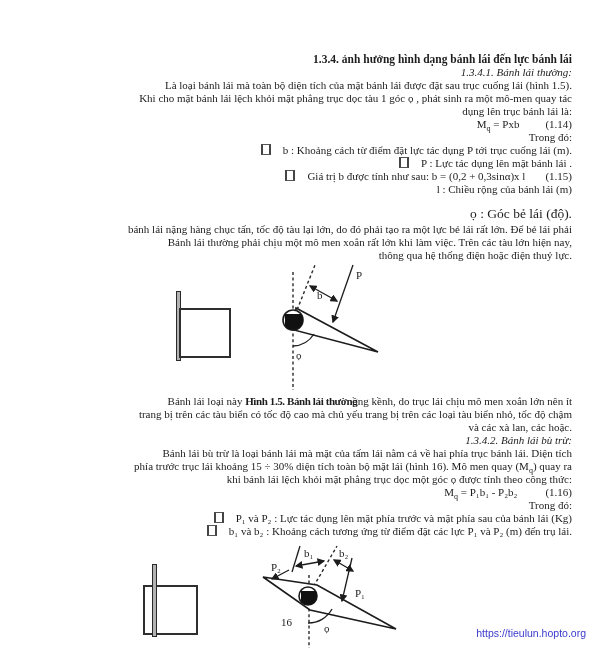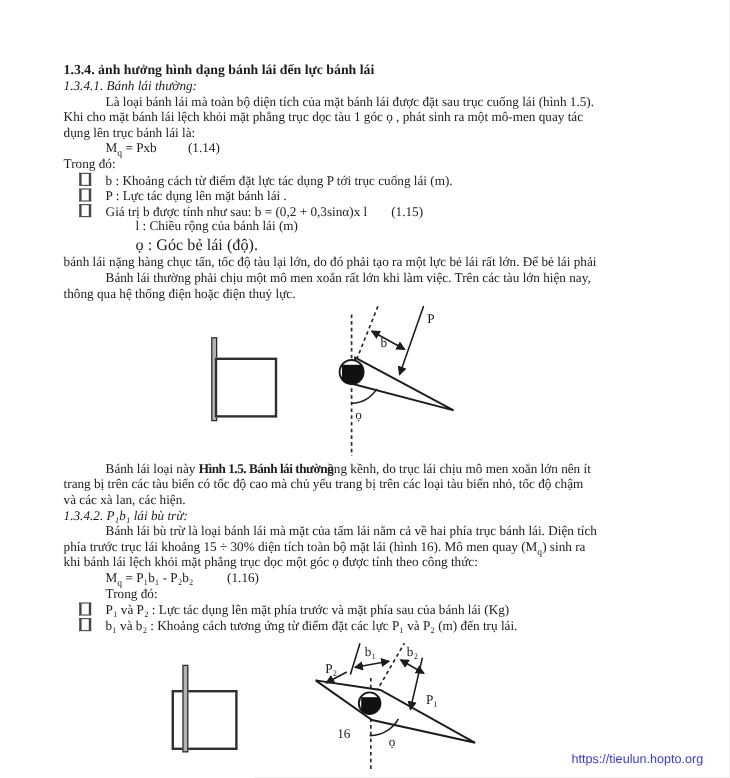--- a/index.html
+++ b/index.html
@@ -3,30 +3,30 @@
 <meta charset="utf-8">
 <style>
   html,body{margin:0;padding:0;background:#e8e8e8;}
   .doc{
     position:relative;width:608px;height:648px;background:#ffffff;
     font-family:"Liberation Serif","DejaVu Serif",serif;
     font-size:11px;line-height:13px;color:#1c1c1c;overflow:hidden;
     margin:0 auto;
   }
   .content{position:absolute;left:53px;top:52px;width:519px;}
-  .line{height:13px;white-space:nowrap;}
+  .line{height:13px;white-space:nowrap;text-align:right;}
   .h1{font-weight:bold;font-size:11.5px;height:14px;line-height:14px;}
   .it{font-style:italic;}
   .indent{padding-left:35px;}
   .bullet{padding-left:13px;}
   .box{display:inline-block;width:6px;height:9px;border:1px solid #555;
        border-left:2px solid #444;border-right:2px solid #444;
        margin-right:12px;vertical-align:-1px;background:#fff;}
   .def1{padding-left:60px;}
-  .def2{padding-left:60px;font-size:13.5px;height:17px;line-height:16px;}
+  .def2{padding-left:60px;font-size:13.5px;height:17px;line-height:16px;margin-top:10px;}
   .ftag14{margin-left:26px;}
   .ftag15{margin-left:20px;margin-top:40px;}
   .ftag16{margin-left:28px;}
   sub{font-size:8px;line-height:0;}
   .fig{position:relative;}
   .fig1{height:133px;}
   .fig2{height:117px;margin-top:6px;}
   .sideview{position:absolute;}
   .stock{position:absolute;background:#b3b3b3;border:1px solid #2a2a2a;width:3px;}
   .blade{position:absolute;background:#ffffff;border:2px solid #2f2f2f;}
@@ -100,26 +100,26 @@
           <path class="ink" d="M44 72 A26 26 0 0 1 23 84"></path>
           <text x="86" y="17">P</text>
           <text x="47" y="37">b</text>
           <text x="26" y="97">ọ</text>
         </svg>
       </div>
     </div>
 
     <div class="line indent"><span>Bánh lái loại này </span><span class="cap-wrap"><span class="caption">Hình 1.5. Bánh lái thường</span></span><span>ồng kềnh, do trục lái chịu mô men xoắn lớn nên ít</span></div>
     <div class="line">trang bị trên các tàu biển có tốc độ cao mà chủ yếu trang bị trên các loại tàu biển nhỏ, tốc độ chậm</div>
-    <div class="line">và các xà lan, các hiện.</div>
+    <div class="line">và các xà lan, các hoặc.</div>
 
-    <div class="line it">1.3.4.2. P₁b₁ lái bù trừ:</div>
+    <div class="line it">1.3.4.2. Bánh lái bù trừ:</div>
 
     <div class="line indent">Bánh lái bù trừ là loại bánh lái mà mặt của tấm lái nằm cả về hai phía trục bánh lái. Diện tích</div>
-    <div class="line"><span>phía trước trục lái khoảng 15 ÷ 30% diện tích toàn bộ mặt lái (hình 16). Mô men quay (M</span><sub>q</sub><span>) sinh ra</span></div>
+    <div class="line"><span>phía trước trục lái khoảng 15 ÷ 30% diện tích toàn bộ mặt lái (hình 16). Mô men quay (M</span><sub>q</sub><span>) quay ra</span></div>
     <div class="line">khi bánh lái lệch khỏi mặt phẳng trục dọc một góc  ọ được tính theo công thức:</div>
 
     <div class="line indent"><span>M</span><sub>q</sub><span> = P₁b₁ - P₂b₂</span><span class="ftag16">(1.16)</span></div>
 
     <div class="line indent">Trong đó:</div>
 
     <div class="line bullet"><span class="box"></span><span>P₁ và P₂ : Lực tác dụng lên mặt phía trước và mặt phía sau của bánh lái (Kg)</span></div>
     <div class="line bullet"><span class="box"></span><span>b₁ và b₂  : Khoảng cách tương ứng từ điểm đặt các lực P₁ và P₂ (m) đến trụ lái.</span></div>
 
     <div class="fig fig2">

